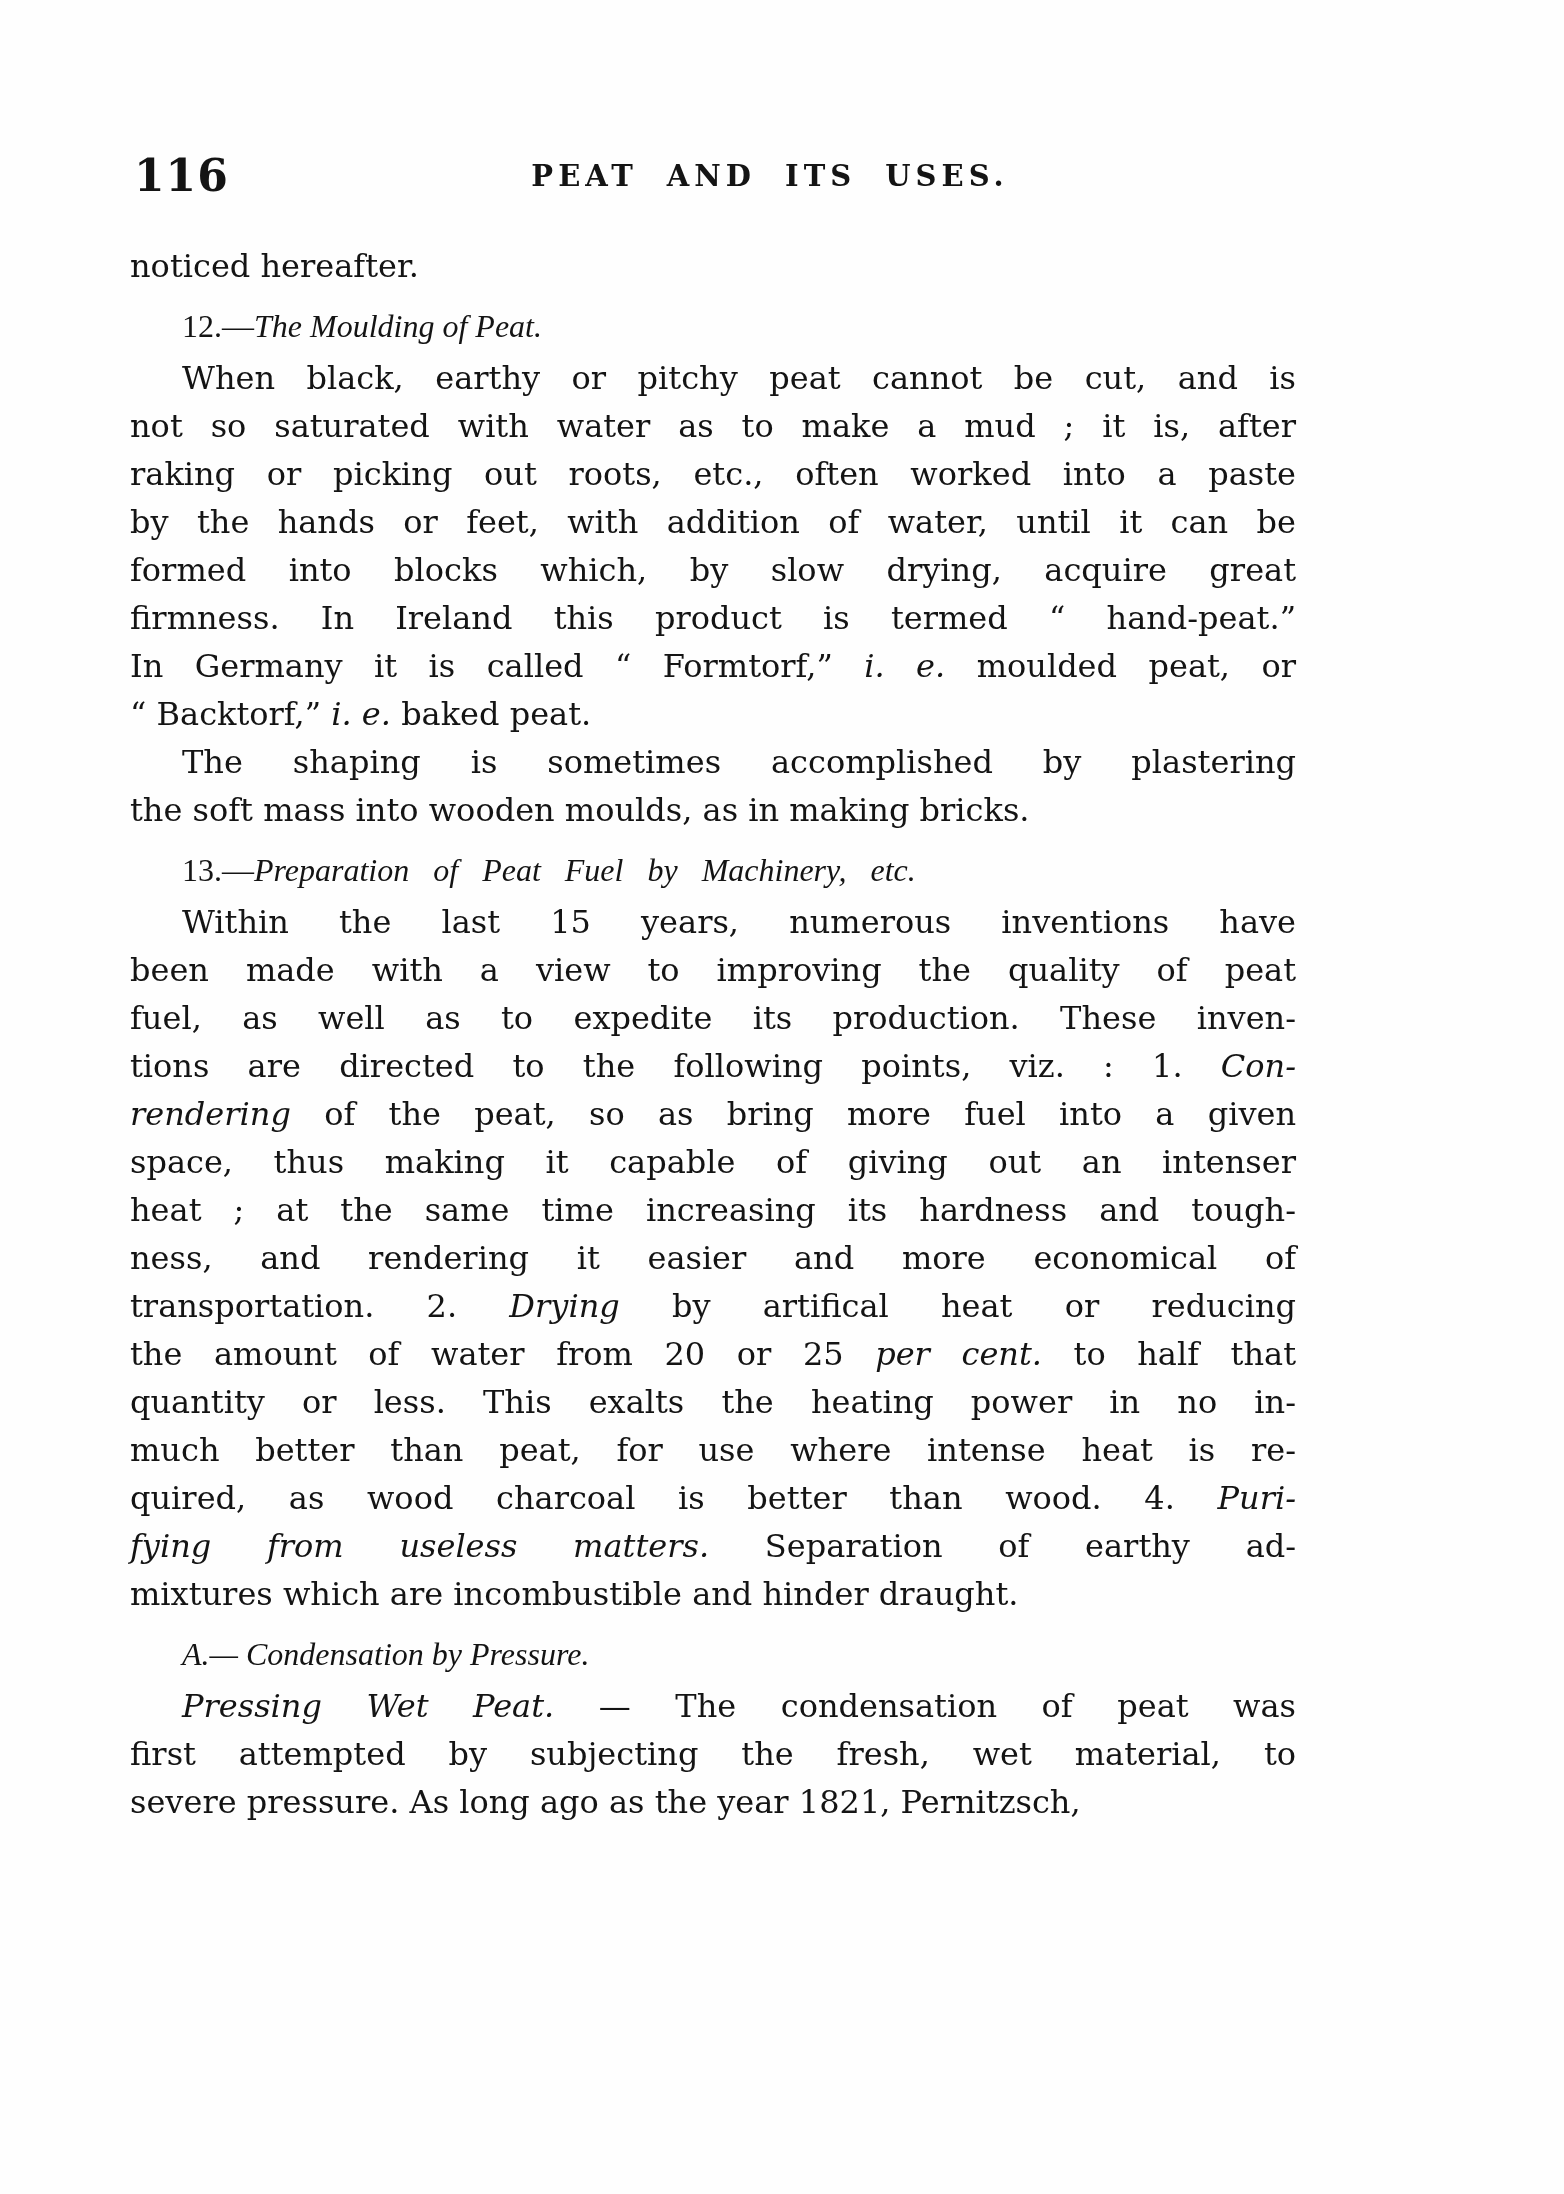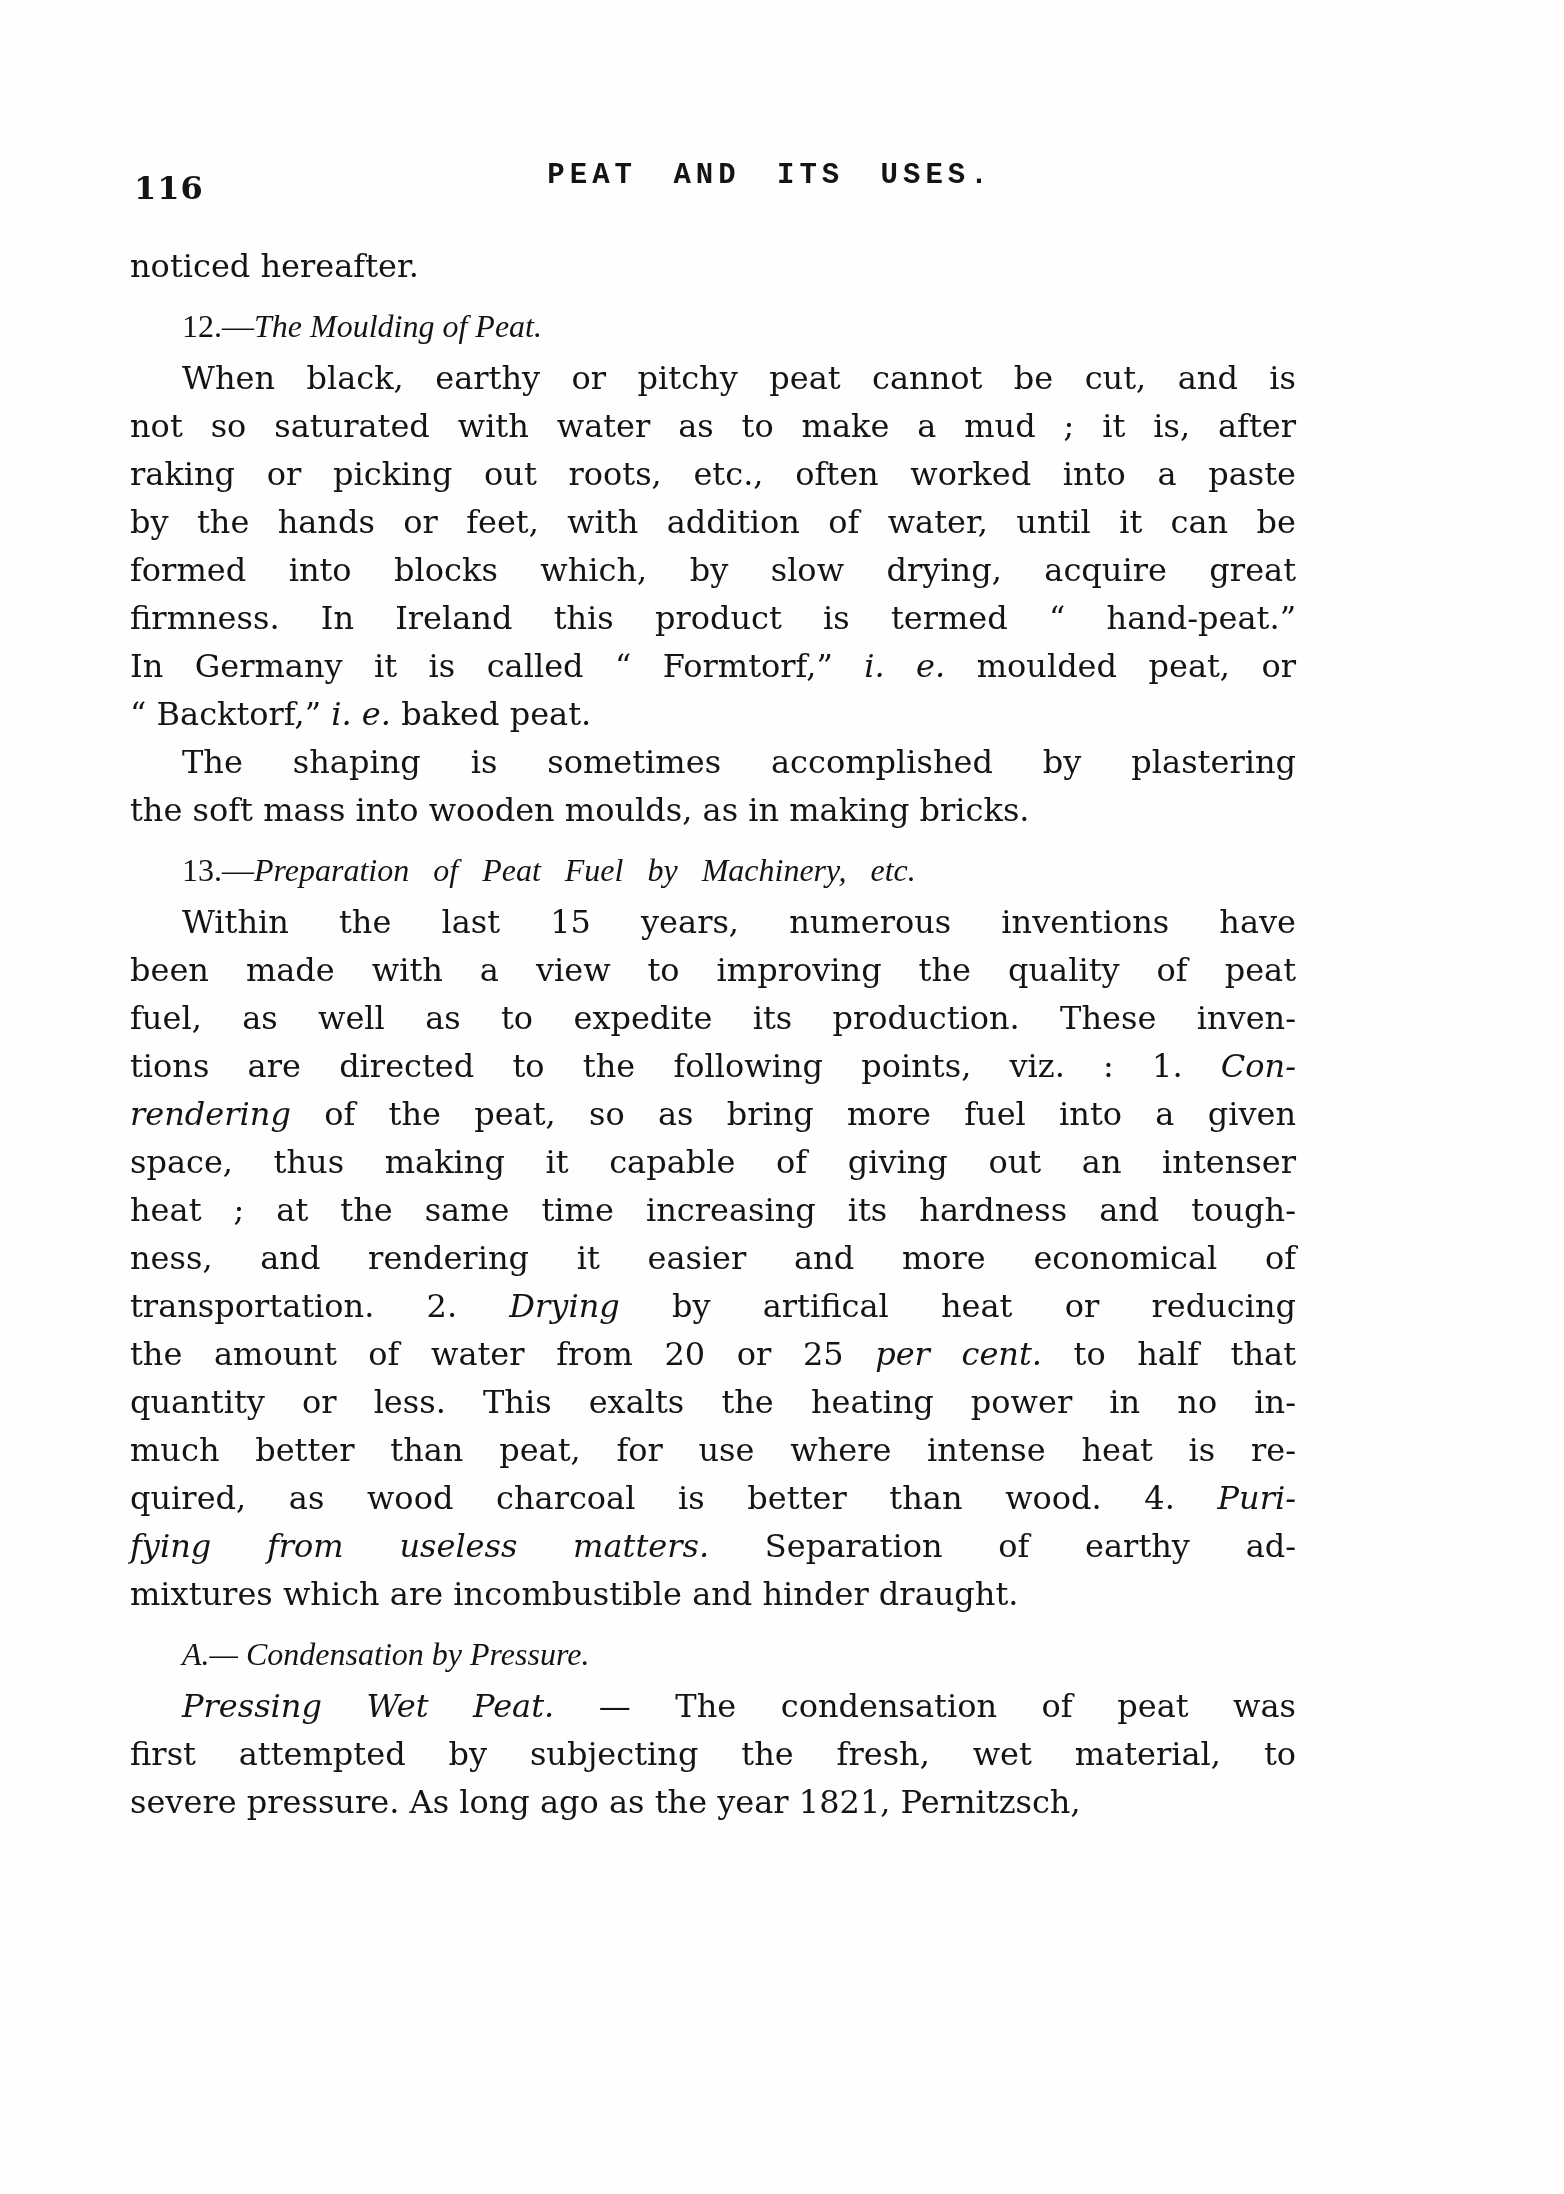--- a/index.html
+++ b/index.html
@@ -13,31 +13,30 @@
     font-family:"DejaVu Serif","Liberation Serif",serif;
     color:#141414;
     overflow:hidden;
   }
   .page-header{
     position:relative;
     height:46px;
     margin-bottom:46px;
   }
   .page-number{
-    position:absolute;left:4px;top:16px;
-    font-size:32px;font-weight:bold;line-height:44px;
+    position:absolute;left:4px;top:4px;
+    font-size:44px;font-weight:bold;line-height:44px;
     letter-spacing:1px;
   }
   .running-title{
     position:absolute;top:8px;left:calc(50% + 57px);
     transform:translateX(-50%);
     font-size:29px;font-weight:bold;line-height:36px;
     letter-spacing:5px;word-spacing:14px;
     white-space:nowrap;
-    font-family:Liberation Mono, monospace;
   }
   .page-body{width:1166px;}
   .block{margin:0;}
   .block.heading{margin:12px 0 4px;font-family:Liberation Serif, serif;}
   .line{
     font-size:32px;
     line-height:48px;
     text-align:justify;
     text-align-last:justify;
     text-justify:inter-word;

